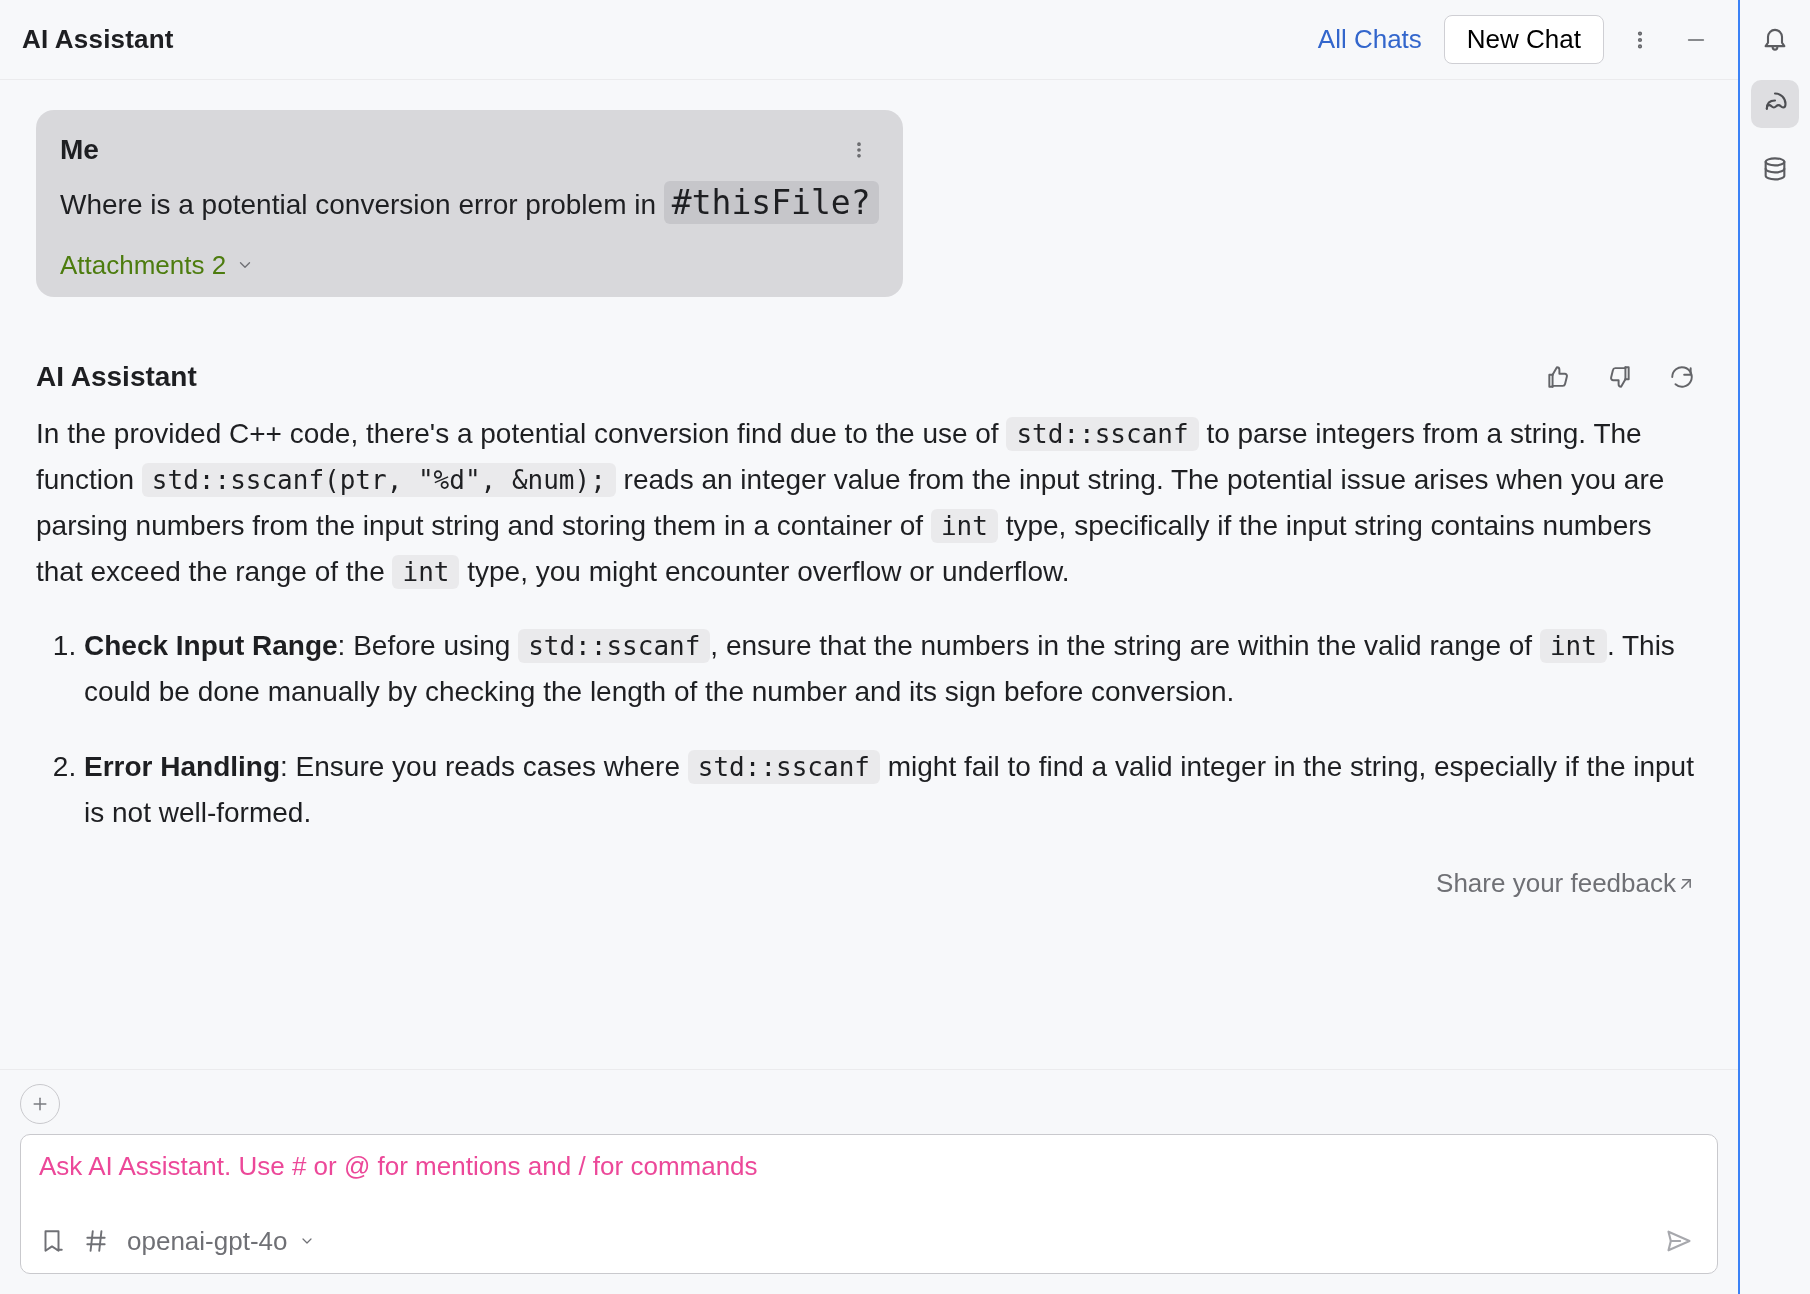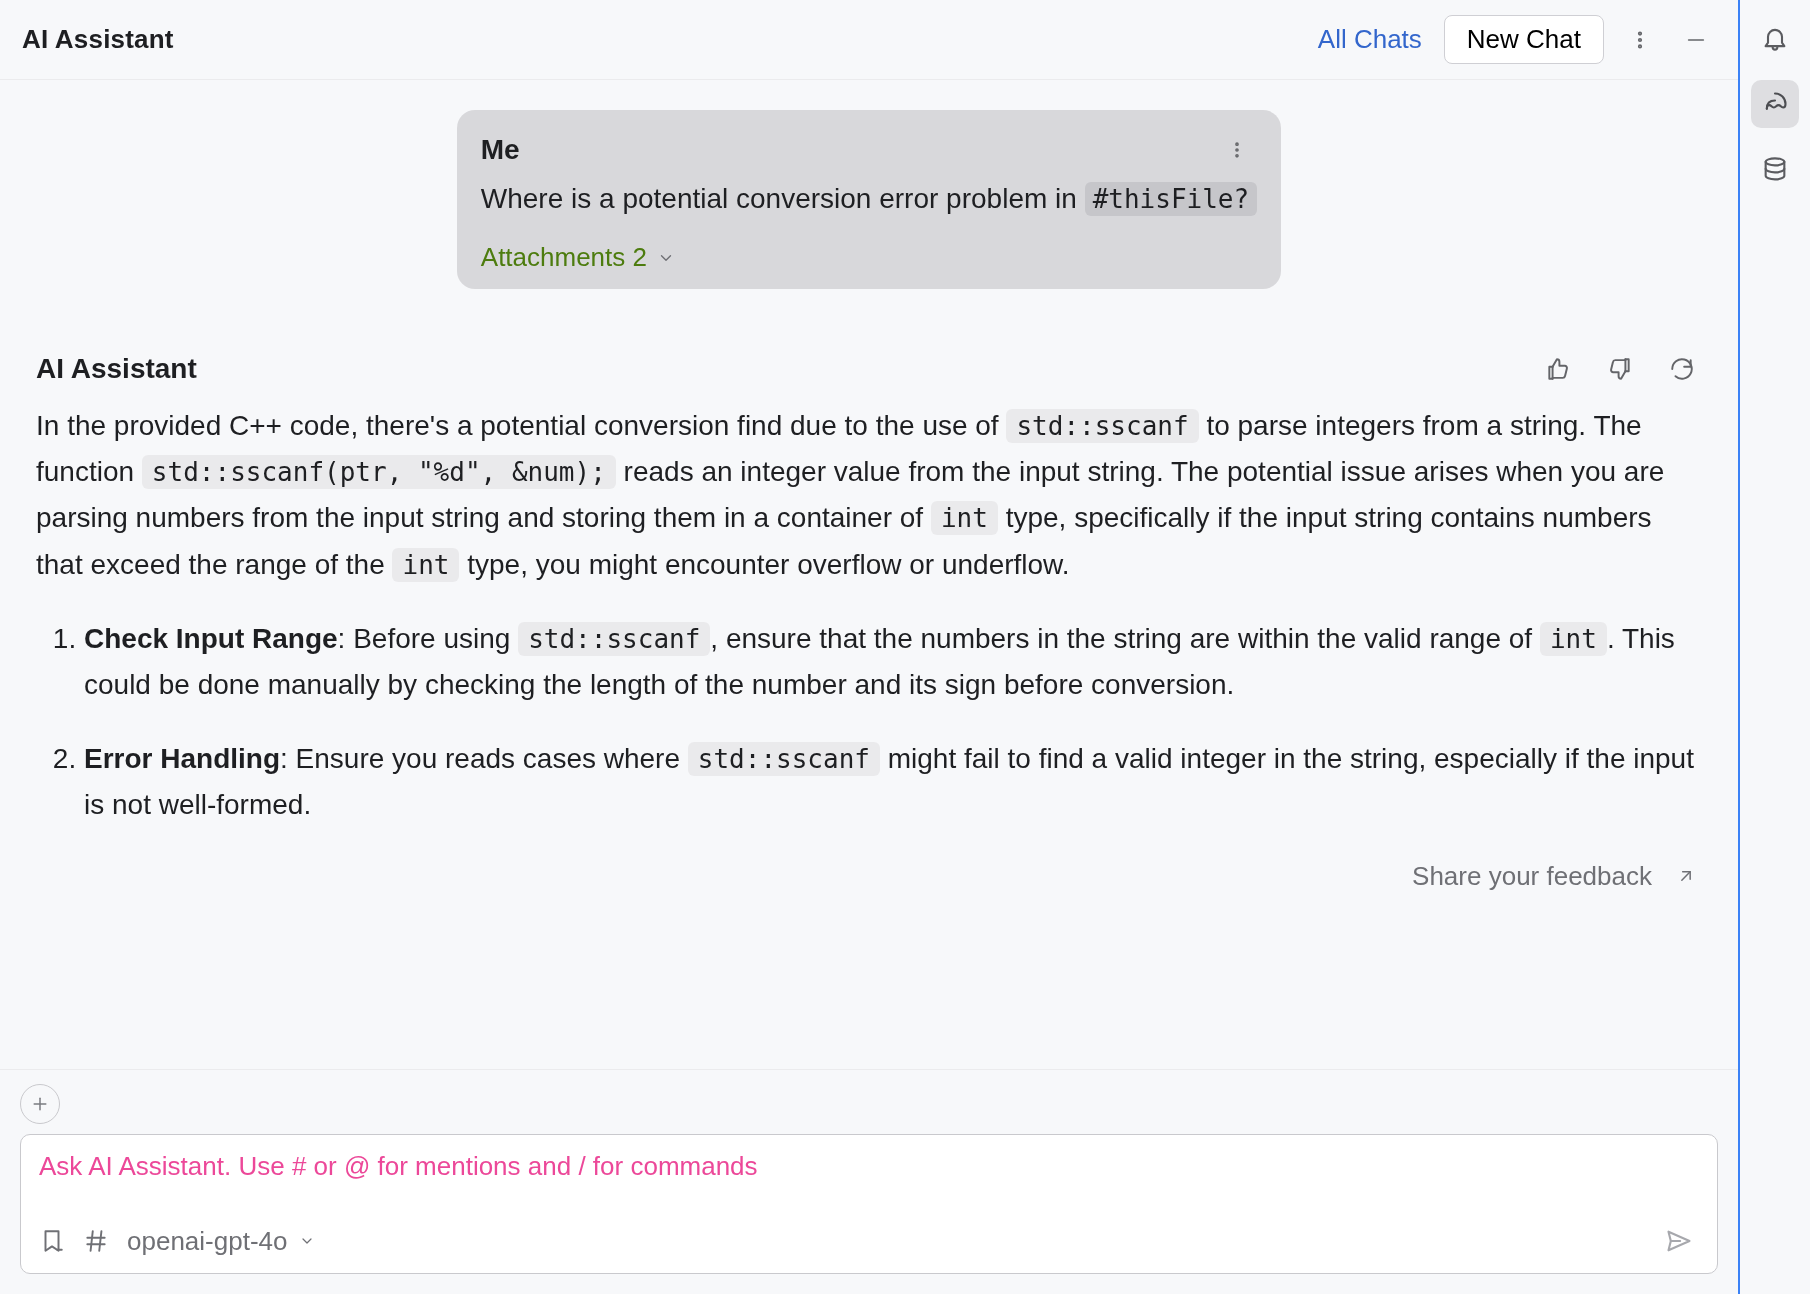--- a/index.html
+++ b/index.html
@@ -9,40 +9,40 @@
   .rightbar { width: 70px; display: flex; flex-direction: column; align-items: center; padding-top: 14px; gap: 18px; background: #f7f8fa; }
   .header { display: flex; align-items: center; height: 80px; padding: 0 22px; border-bottom: 1px solid #ebebed; }
   .header-title { font-size: 26px; font-weight: 700; letter-spacing: 0.2px; }
   .header-spacer { flex: 1; }
   .all-chats { color: #3366cc; font-size: 26px; margin-right: 22px; cursor: pointer; }
   .new-chat-btn { font-size: 26px; background: #fff; border: 1px solid #cfcfd4; border-radius: 8px; padding: 8px 22px; cursor: pointer; }
   .icon-btn { width: 40px; height: 40px; display: flex; align-items: center; justify-content: center; color: #646569; cursor: pointer; border-radius: 6px; }
   .icon-btn svg { stroke: currentColor; }
   .header .icon-btn { margin-left: 16px; }
   .conversation { flex: 1; overflow: auto; padding: 30px 36px 12px 36px; display: flex; flex-direction: column; }
-  .me-row { display: flex; justify-content: center; }
+  .me-row { display: flex; justify-content: flex-start; }
   .me-bubble { background: #d8d8db; border-radius: 18px; padding: 20px 24px 16px 24px; max-width: 870px; position: relative; }
   .me-bubble::after { content: ""; position: absolute; right: -2px; bottom: -4px; width: 28px; height: 24px; background: #d8d8db; border-bottom-left-radius: 18px; clip-path: polygon(0 0, 100% 100%, 0 100%); transform: rotate(0deg); display:none; }
   .me-header { display: flex; align-items: center; }
   .me-name { font-size: 28px; font-weight: 700; }
   .me-menu { margin-left: auto; }
   .me-text { font-size: 28px; margin-top: 8px; line-height: 1.5; }
-  .inline-code { background: #c6c6ca; border-radius: 6px; padding: 2px 8px; font-family: "SFMono-Regular", ui-monospace, Menlo, Consolas, monospace; font-size: 26px; }
+  .inline-code { background: #c6c6ca; border-radius: 6px; padding: 2px 8px; font-family: "SFMono-Regular", ui-monospace, Menlo, Consolas, monospace; font-size: 33px; }
   .attachments { display: flex; align-items: center; gap: 10px; color: #4d7c0f; font-size: 26px; margin-top: 22px; cursor: pointer; }
   .assistant-block { margin-top: 60px; }
   .assistant-header { display: flex; align-items: center; gap: 14px; margin-bottom: 14px; }
   .assistant-name { font-size: 28px; font-weight: 700; }
   .assistant-actions { margin-left: auto; display: flex; gap: 22px; color: #6f7075; }
   .assistant-text { font-size: 28px; line-height: 1.65; }
   .assistant-text p { margin-bottom: 28px; }
   .assistant-text ol { padding-left: 48px; }
   .assistant-text li { margin-bottom: 28px; }
   .body-code { background: #eaeaec; border-radius: 6px; padding: 2px 10px; font-family: "SFMono-Regular", ui-monospace, Menlo, Consolas, monospace; font-size: 26px; }
   .feedback-row { display: flex; justify-content: flex-end; padding-right: 6px; margin-top: 4px; }
-  .feedback-link { color: #6f7075; font-size: 26px; cursor: pointer; display: flex; align-items: center; gap: 24px; }
+  .feedback-link { color: #6f7075; font-size: 26px; cursor: pointer; display: flex; align-items: center; gap: 0; }
   .composer { border-top: 1px solid #ebebed; padding: 14px 20px 20px 20px; }
   .add-row { margin-bottom: 10px; }
   .add-circle { width: 40px; height: 40px; border: 1.5px solid #c9c9cd; border-radius: 50%; display: flex; align-items: center; justify-content: center; color: #7a7b80; cursor: pointer; }
   .input-box { border: 1.5px solid #c9c9cd; border-radius: 10px; background: #fff; padding: 16px 18px 12px 18px; }
   .input-area { min-height: 44px; font-size: 26px; color: #9a9ba0; outline: none; }
   .input-footer { display: flex; align-items: center; gap: 18px; margin-top: 26px; color: #6f7075; }
   .model-name { font-size: 26px; display: flex; align-items: center; gap: 12px; cursor: pointer; }
   .send-btn { margin-left: auto; color: #a7a8ad; cursor: pointer; }
   .rb-item { width: 48px; height: 48px; display: flex; align-items: center; justify-content: center; border-radius: 10px; color: #5b5c60; cursor: pointer; }
   .rb-item.active { background: #dedee1; }

